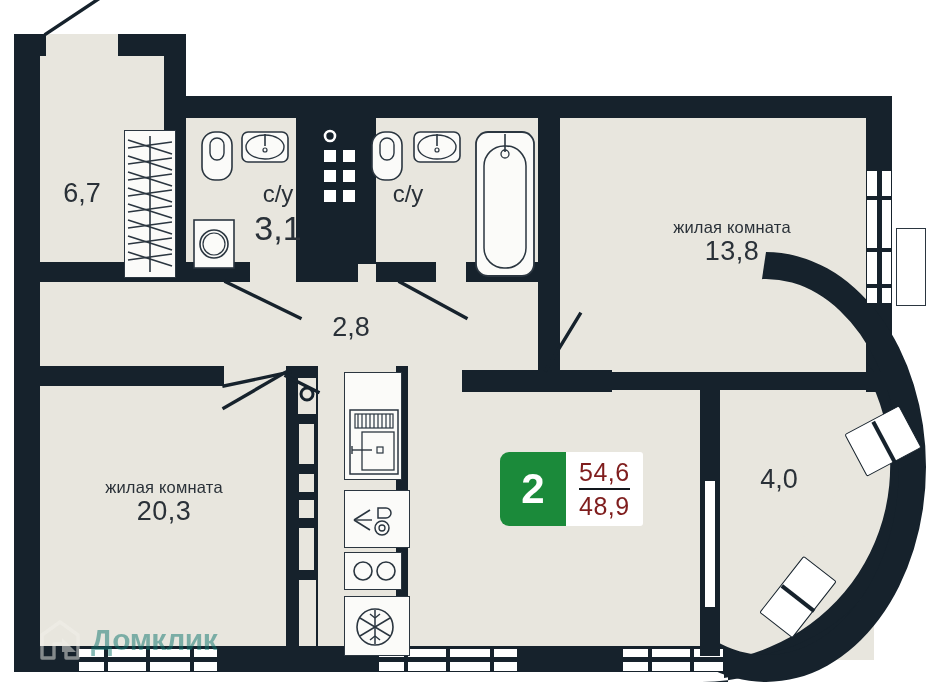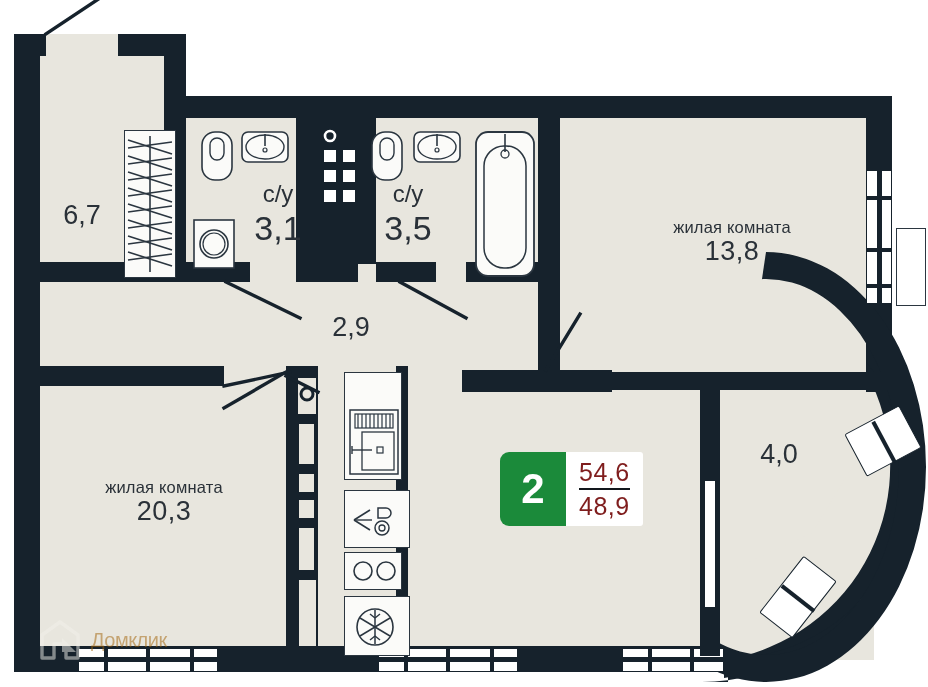--- a/index.html
+++ b/index.html
@@ -16,21 +16,21 @@
   .su .t{font-size:24px;line-height:1.15;}
   .su .a{font-size:34px;line-height:1.2;}
   
   #badge{position:absolute;display:flex;align-items:stretch;box-shadow:0 0 0 0 transparent;}
   #badge .bnum{background:#1b8a3a;color:#ffffff;font-size:42px;font-weight:bold;display:flex;align-items:center;justify-content:center;border-radius:9px 0 0 9px;}
   #badge .bareas{background:#ffffff;display:flex;flex-direction:column;align-items:center;justify-content:center;padding:4px 13px 5px;border-radius:0 3px 3px 0;}
   #badge .bareas .v{font-size:25px;color:#7f1d1d;line-height:1.12;letter-spacing:.5px;}
   #badge .bsep{width:100%;height:2px;background:#12171c;margin:2px 0;}
   
   #wm{position:absolute;display:flex;align-items:center;gap:9px;opacity:.5;}
-  #wm .wt{font-size:20px;font-weight:normal;color:#a16207;letter-spacing:-.5px;}
+  #wm .wt{font-size:30px;font-weight:bold;color:#0f766e;letter-spacing:-.5px;}
   
   .pane{position:absolute;background:#ffffff;border:1.5px solid #16222c;box-sizing:border-box;}
   .mull{position:absolute;background:#16222c;}
 </style>
 </head>
 <body>
 
 <div id="plan">
 
   <div class="floor" style="left:14px;top:34px;width:172px;height:76px;"></div>
@@ -263,48 +263,47 @@
       <line x1="46" y1="34" x2="112" y2="-10"></line>
       <line x1="226" y1="282" x2="300" y2="318"></line>
       <line x1="400" y1="282" x2="466" y2="318"></line>
       <line x1="224" y1="386" x2="290" y2="372"></line>
       <line x1="224" y1="408" x2="286" y2="372"></line>
       <line x1="318" y1="392" x2="286" y2="376"></line>
       <line x1="546" y1="370" x2="580" y2="314"></line>
     </g>
   </svg>
 
-  <div class="areaonly" style="left:52px;top:200px;width:60px;">6,7</div>
+  <div class="areaonly" style="left:52px;top:178px;width:60px;">6,7</div>
 
   <div class="su" style="left:218px;top:180px;width:120px;">
     <div class="t">с/у</div>
     <div class="a">3,1</div>
   </div>
 
   <div class="su" style="left:348px;top:180px;width:120px;">
     <div class="t">с/у</div>
-    <div class="a">3,5</div>
-  </div>
-
-  <div class="areaonly" style="left:316px;top:312px;width:70px;">2,9</div>
+  </div>
+
+  <div class="areaonly" style="left:316px;top:312px;width:70px;">2,8</div>
 
   <div class="lbl" style="left:588px;top:218px;width:288px;">
     <div class="name">жилая комната</div>
     <div class="area">13,8</div>
   </div>
 
   <div class="lbl" style="left:20px;top:478px;width:288px;">
     <div class="name">жилая комната</div>
     <div class="area">20,3</div>
   </div>
 
   <div class="lbl" style="left:440px;top:556px;width:288px;">
   </div>
 
-  <div class="areaonly" style="left:744px;top:439px;width:70px;">4,0</div>
+  <div class="areaonly" style="left:744px;top:464px;width:70px;">4,0</div>
 
   <div id="badge" style="left:500px;top:452px;height:74px;">
     <div class="bnum" style="width:66px;">2</div>
     <div class="bareas">
       <div class="v">54,6</div>
       <div class="bsep"></div>
       <div class="v">48,9</div>
     </div>
   </div>
 

